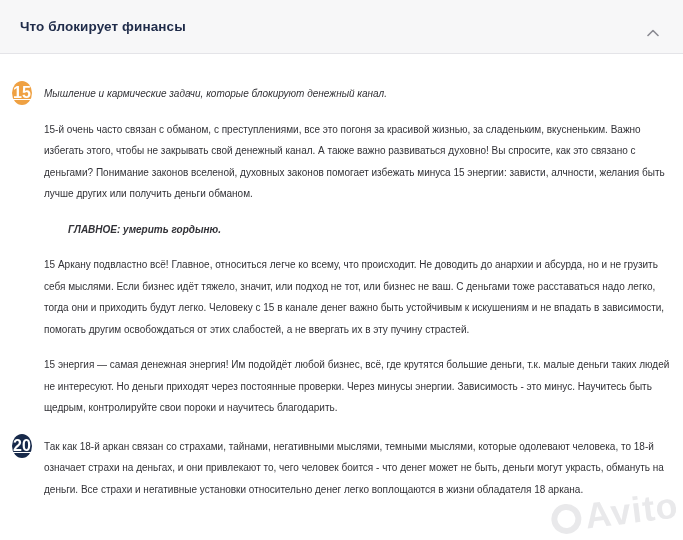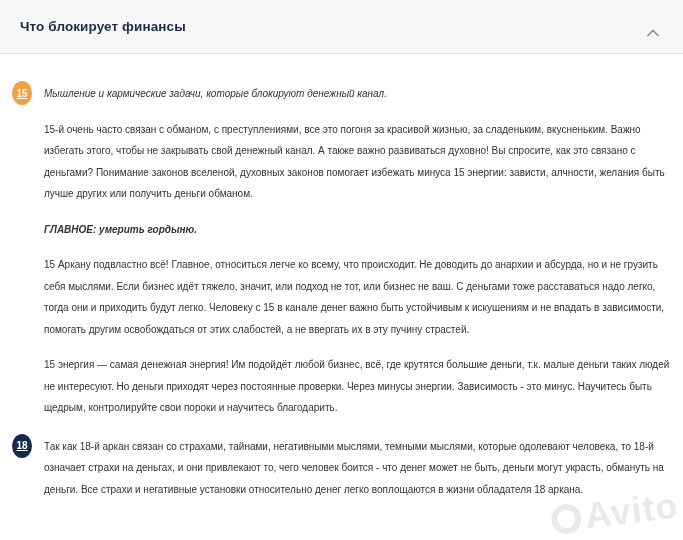--- a/index.html
+++ b/index.html
@@ -41,42 +41,42 @@
   .badge-col {
     width: 32px;
     flex: 0 0 32px;
     padding-top: 1px;
   }
   .badge {
     width: 20px;
     height: 24px;
     border-radius: 50%;
     color: #ffffff;
-    font-size: 10px;
+    font-size: 16px;
     font-weight: bold;
     display: flex;
     align-items: center;
     justify-content: center;
     text-decoration: underline;
   }
   .badge-15 { background: #efa143; }
   .badge-18 { background: #17294a; }
   .text-col {
     flex: 1;
     min-width: 0;
     padding-top: 3px;
   }
   .para {
     font-size: 10px;
     line-height: 21.5px;
     margin-bottom: 14px;
     color: #323237;
   }
   .lead-italic { font-style: italic; }
-  .lead-bold { font-style: italic; font-weight: bold; }
+  .lead-bold { font-style: italic; font-weight: bold; margin-left: 24px; }
   .watermark {
     position: absolute;
     right: 4px;
     bottom: 6px;
     display: flex;
     align-items: center;
     gap: 4px;
     transform: rotate(-7deg);
     opacity: 0.45;
     pointer-events: none;
@@ -116,21 +116,21 @@
       <p class="para lead-italic">Мышление и кармические задачи, которые блокируют денежный канал.</p>
       <p class="para">15-й очень часто связан с обманом, с преступлениями, все это погоня за красивой жизнью, за сладеньким, вкусненьким. Важно избегать этого, чтобы не закрывать свой денежный канал. А также важно развиваться духовно! Вы спросите, как это связано с деньгами? Понимание законов вселеной, духовных законов помогает избежать минуса 15 энергии: зависти, алчности, желания быть лучше других или получить деньги обманом.</p>
       <p class="para lead-bold">ГЛАВНОЕ: умерить гордыню.</p>
       <p class="para">15 Аркану подвластно всё! Главное, относиться легче ко всему, что происходит. Не доводить до анархии и абсурда, но и не грузить себя мыслями. Если бизнес идёт тяжело, значит, или подход не тот, или бизнес не ваш. С деньгами тоже расставаться надо легко, тогда они и приходить будут легко. Человеку с 15 в канале денег важно быть устойчивым к искушениям и не впадать в зависимости, помогать другим освобождаться от этих слабостей, а не ввергать их в эту пучину страстей.</p>
       <p class="para">15 энергия — самая денежная энергия! Им подойдёт любой бизнес, всё, где крутятся большие деньги, т.к. малые деньги таких людей не интересуют. Но деньги приходят через постоянные проверки. Через минусы энергии. Зависимость - это минус. Научитесь быть щедрым, контролируйте свои пороки и научитесь благодарить.</p>
     </div>
   </div>
 
   <div class="section">
     <div class="badge-col">
-      <div class="badge badge-18">18</div>
+      <div class="badge badge-18">20</div>
     </div>
     <div class="text-col">
       <p class="para">Так как 18-й аркан связан со страхами, тайнами, негативными мыслями, темными мыслями, которые одолевают человека, то 18-й означает страхи на деньгах, и они привлекают то, чего человек боится - что денег может не быть, деньги могут украсть, обмануть на деньги. Все страхи и негативные установки относительно денег легко воплощаются в жизни обладателя 18 аркана.</p>
 
     </div>
   </div>
 
 </div>
 
 <div class="watermark">

